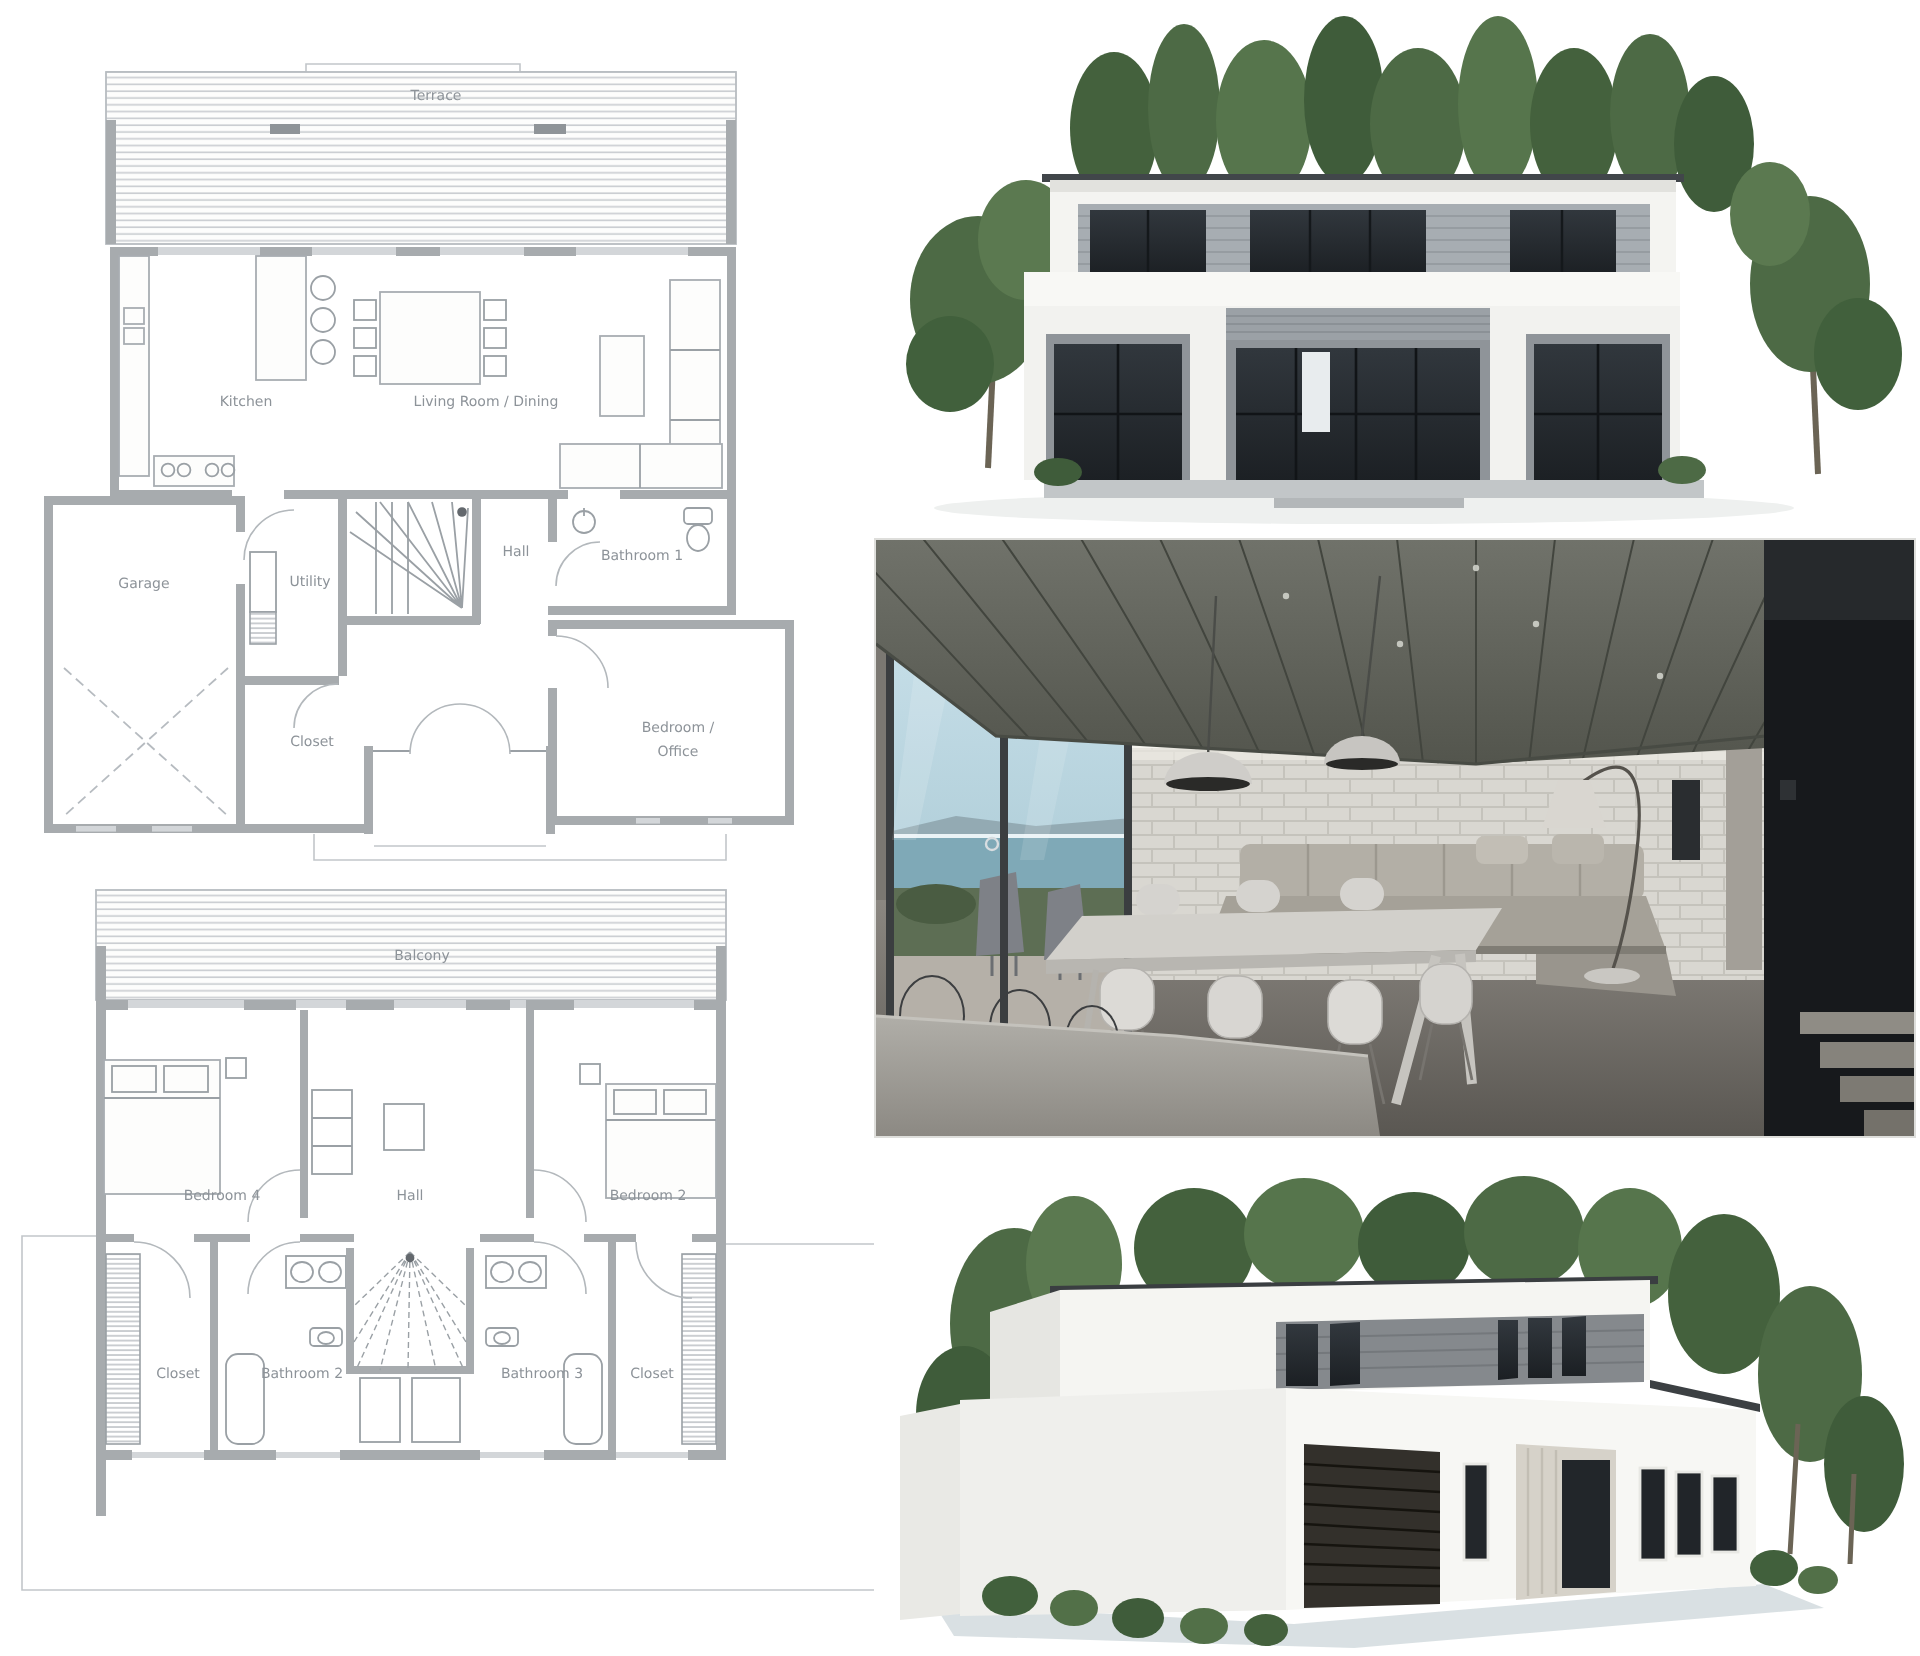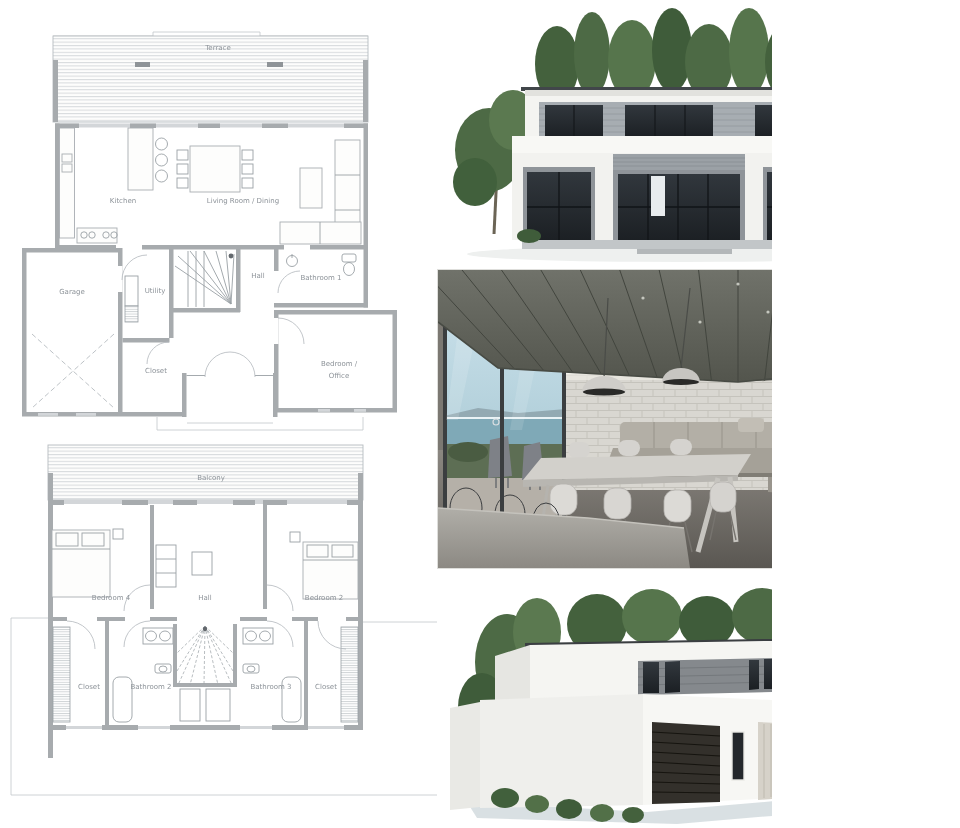--- a/index.html
+++ b/index.html
@@ -1,16 +1,16 @@
 <!DOCTYPE html>
 <html><head>
 <meta charset="utf-8">
 <style>
   html,body{margin:0;padding:0;background:#ffffff;}
-  .canvas{position:relative;width:772px;height:828px;background:#ffffff;overflow:hidden;
+  .canvas{position:relative;width:960px;height:828px;background:#ffffff;overflow:hidden;
           font-family:"DejaVu Sans", sans-serif;}
   svg{position:absolute;display:block;}
   .plan1{left:18px;top:28px;}
   .plan2{left:10px;top:437px;}
   .r-front{left:437px;top:2px;}
   .r-interior{left:437px;top:269px;border:1px solid #dededb;background:#fbfbfa;}
   .r-persp{left:437px;top:572px;}
   .lbl{font-family:"DejaVu Sans", sans-serif;font-size:7px;fill:#8d9399;text-anchor:middle;}
   .wall{fill:#a7abae;}
   .glz{fill:#d3d6d9;}

